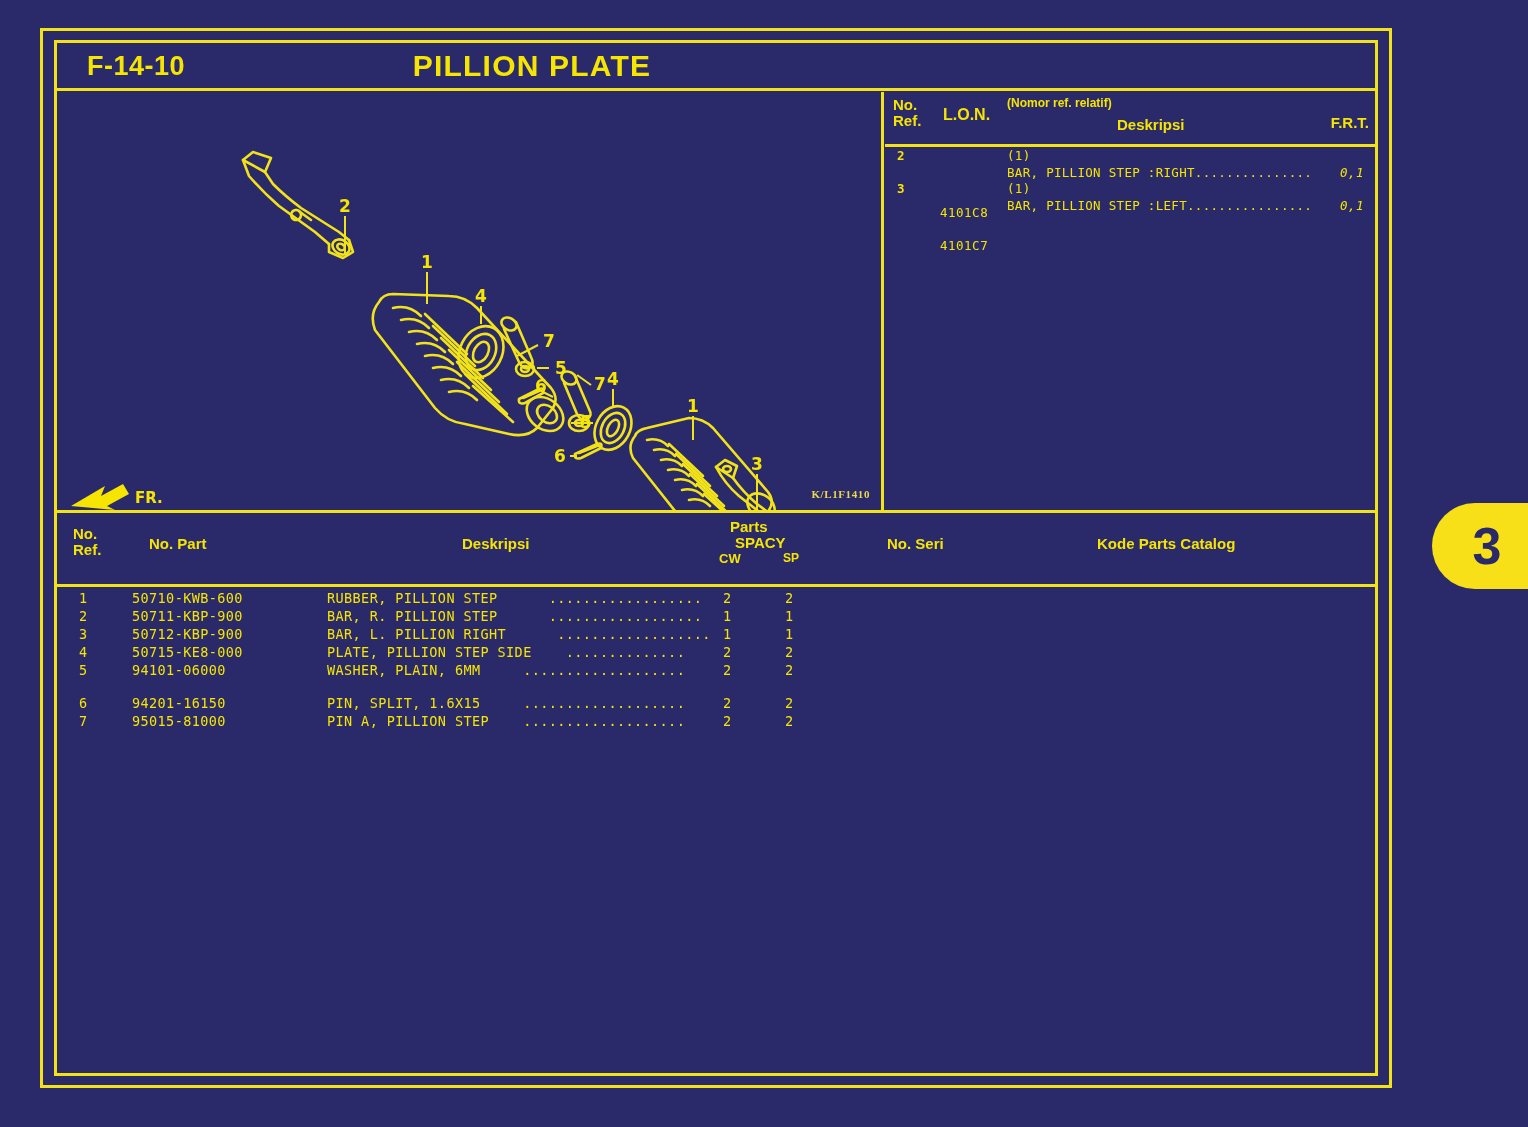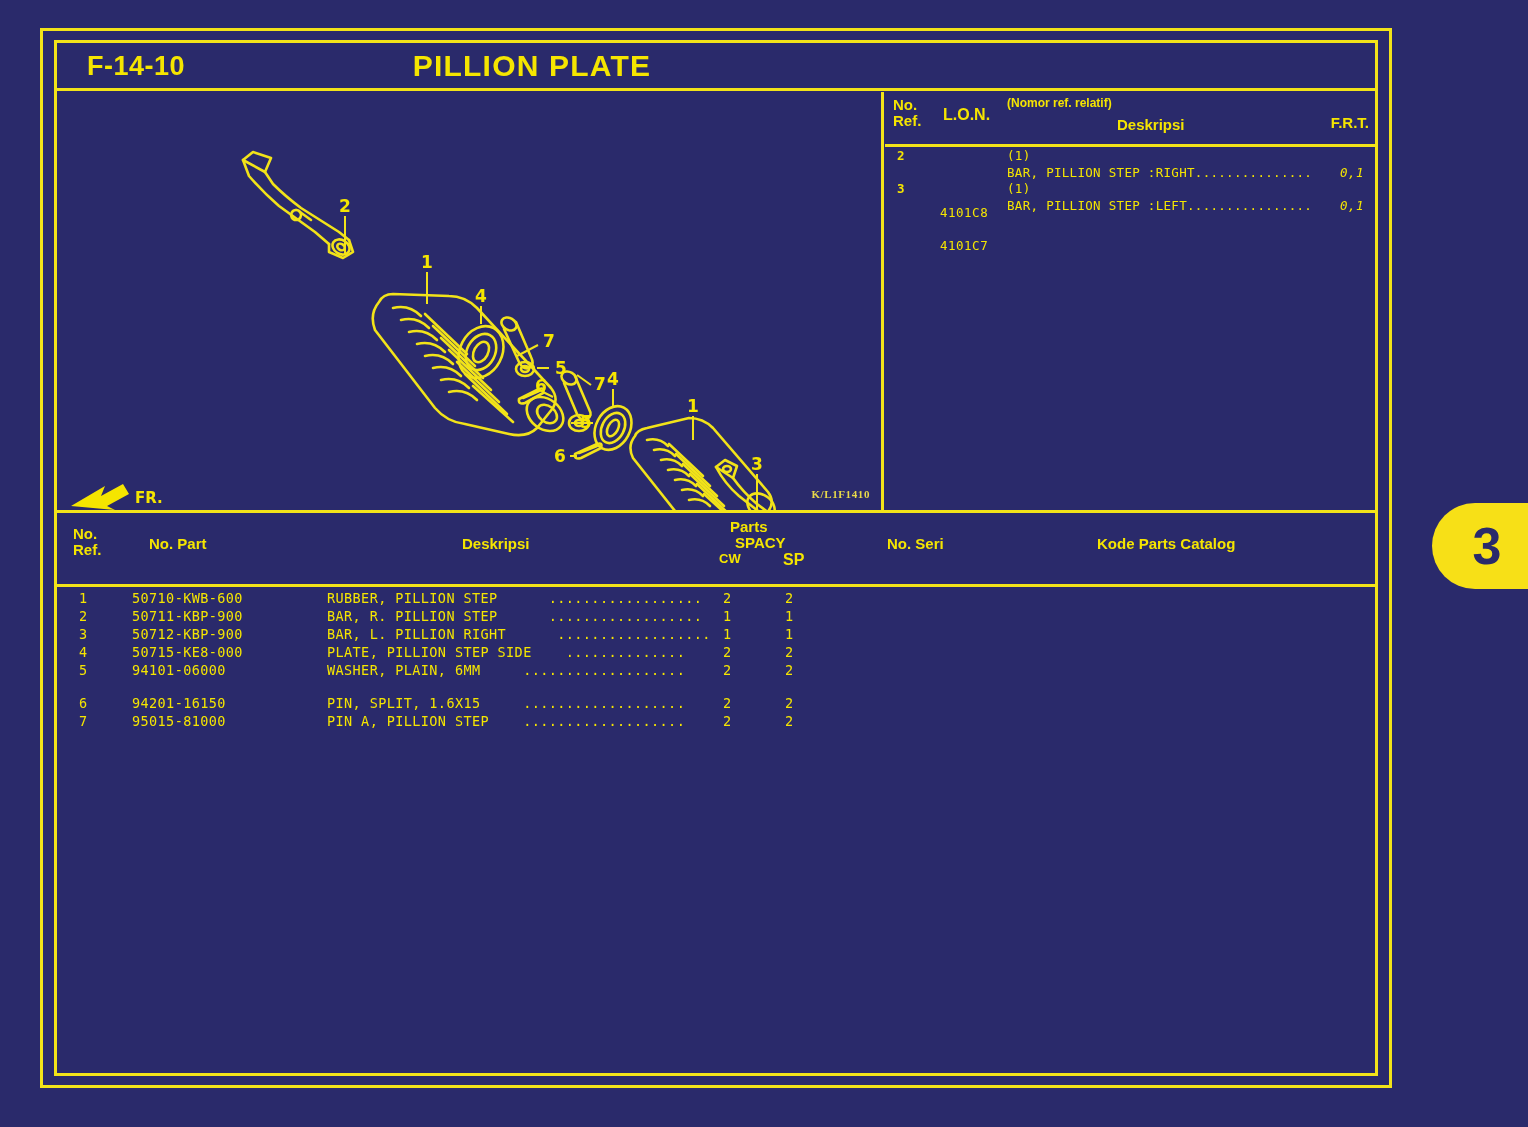--- a/index.html
+++ b/index.html
@@ -82,21 +82,21 @@
   .parts-head{
     position:absolute;left:57px;top:516px;width:1318px;height:68px;
   }
   .ph{position:absolute;color:#f5e500;font-weight:bold;font-size:15px;}
   .ph-noref{left:16px;top:10px;line-height:16px;}
   .ph-nopart{left:92px;top:19px;text-align:center;}
   .ph-desk{left:405px;top:19px;}
   .ph-jumlah{left:673px;top:2px;}
   .ph-spacy{left:678px;top:18px;}
   .ph-cw{left:662px;top:35px;font-size:13px;}
-  .ph-sp{left:726px;top:35px;font-size:16px;}
+  .ph-sp{left:726px;top:35px;font-size:12px;}
   .ph-seri{left:830px;top:19px;}
   .ph-kode{left:1040px;top:19px;}
 
   .parts-body{
     position:absolute;left:57px;top:590px;width:1318px;
     font-family:"DejaVu Sans Mono","Liberation Mono",monospace;
     font-size:13.5px;color:#f5e500;letter-spacing:.4px;
   }
   .prow{position:relative;height:18px;}
   .prow.gap{height:33px;}

